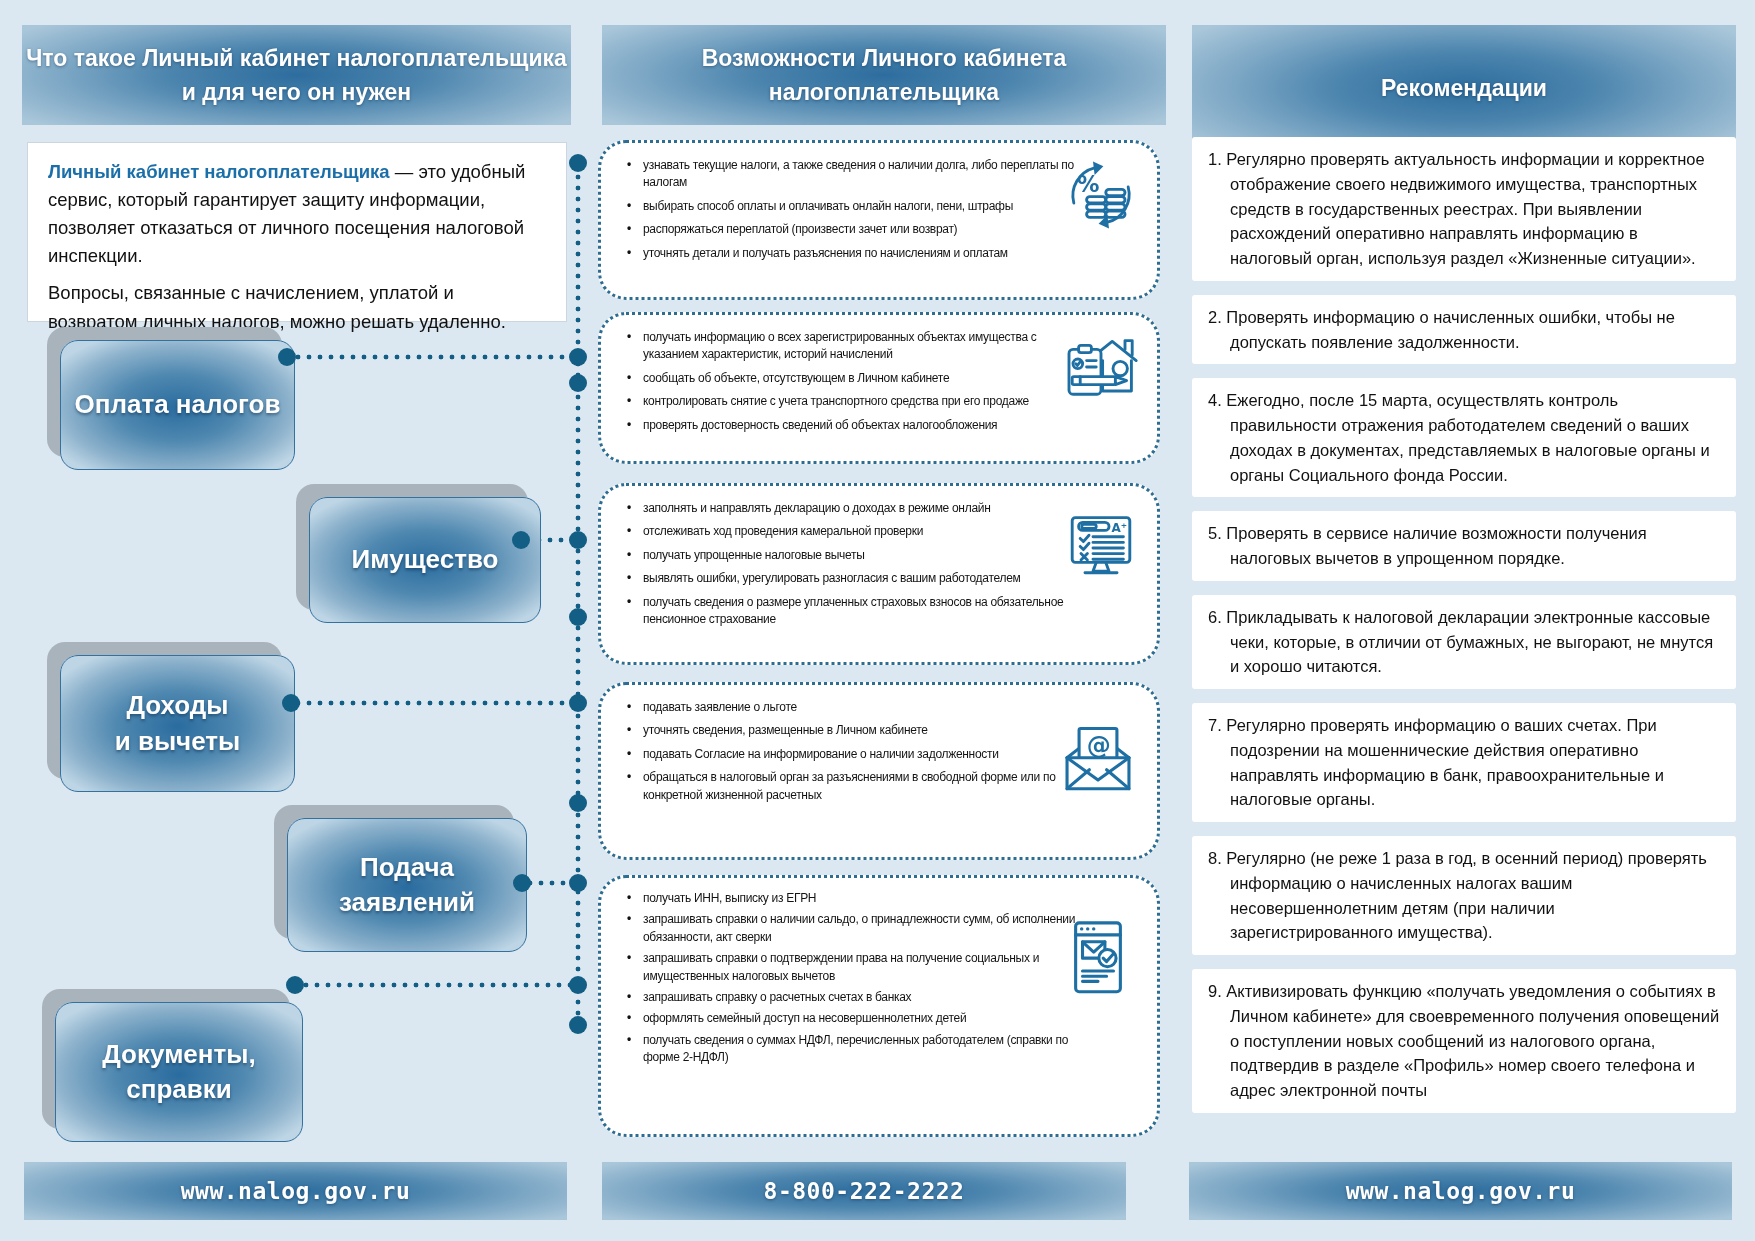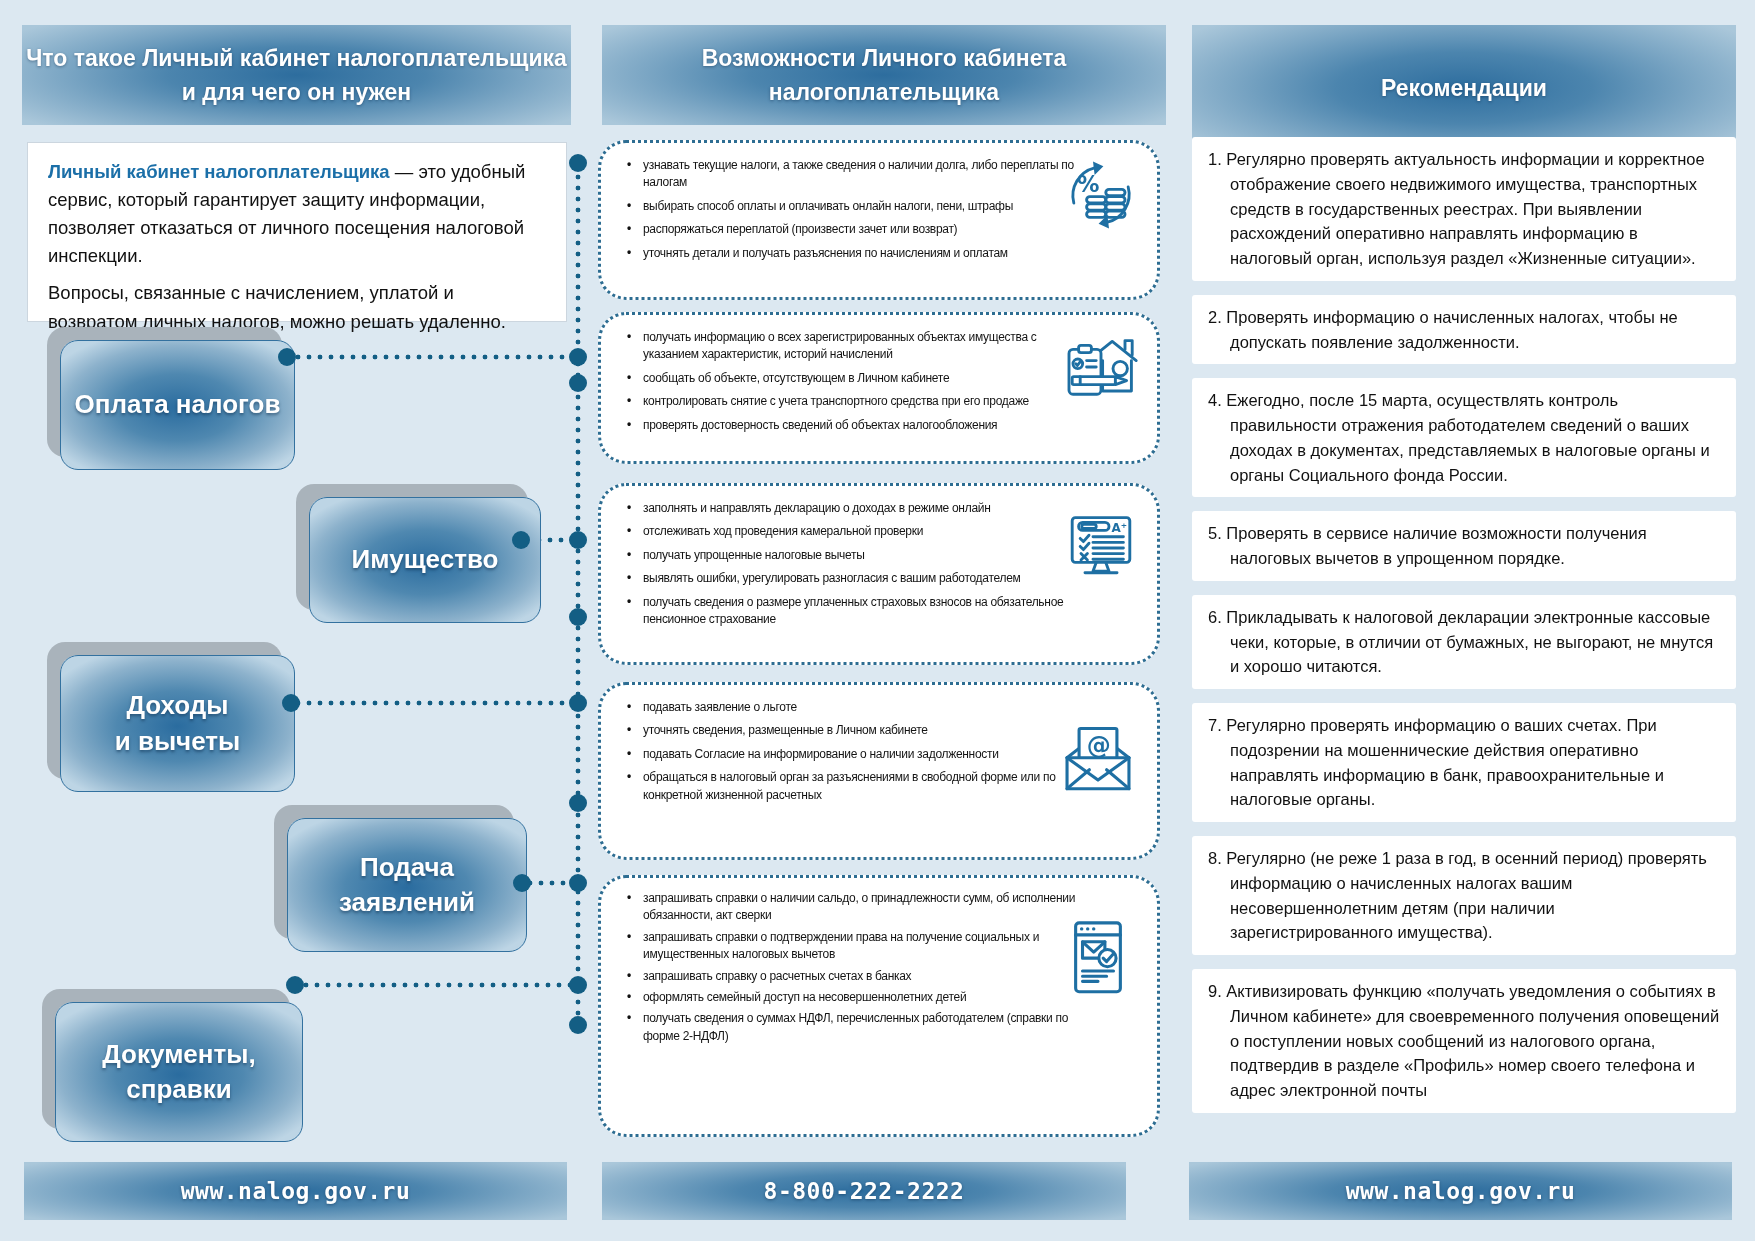--- a/index.html
+++ b/index.html
@@ -224,20 +224,21 @@
         <rect x="14" y="52" width="72" height="36" fill="#fff"></rect>
         <path d="M14 52 L50 78 L86 52"></path>
         <path d="M14 88 L40 66 M86 88 L60 66"></path>
       </svg>
     </span>
   </div>
 
   <div class="feature-box" id="box-5">
     <ul class="box-list">
 
+    <li>получать ИНН, выписку из ЕГРН</li>
         <li>запрашивать справки о наличии сальдо, о принадлежности сумм, об исполнении обязанности, акт сверки</li>
         <li>запрашивать справки о подтверждении права на получение социальных и имущественных налоговых вычетов</li>
         <li>запрашивать справку о расчетных счетах в банках</li>
         <li>оформлять семейный доступ на несовершеннолетних детей</li>
         <li>получать сведения о суммах НДФЛ, перечисленных работодателем (справки по форме 2-НДФЛ)</li>
       </ul>
     <span class="box-icon">
       <svg viewBox="0 0 100 100">
         <rect x="24" y="8" width="52" height="80" rx="4"></rect>
         <path d="M24 22 H76"></path>
@@ -253,21 +254,21 @@
     </span>
   </div>
 
   <div id="cards">
 
       <div class="rec-card">
         <span class="rec-text"><span class="rec-num">1.</span> <span>Регулярно проверять актуальность информации и корректное отображение своего недвижимого имущества, транспортных средств в государственных реестрах. При выявлении расхождений оперативно направлять информацию в налоговый орган, используя раздел «Жизненные ситуации».</span></span>
       </div>
 
       <div class="rec-card">
-        <span class="rec-text"><span class="rec-num">2.</span> <span>Проверять информацию о начисленных налогах, чтобы не допускать появление задолженности.</span></span>
+        <span class="rec-text"><span class="rec-num">2.</span> <span>Проверять информацию о начисленных ошибки, чтобы не допускать появление задолженности.</span></span>
       </div>
 
 
       <div class="rec-card">
         <span class="rec-text"><span class="rec-num">4.</span> <span>Ежегодно, после 15 марта, осуществлять контроль правильности отражения работодателем сведений о ваших доходах в документах, представляемых в налоговые органы и органы Социального фонда России.</span></span>
       </div>
 
       <div class="rec-card">
         <span class="rec-text"><span class="rec-num">5.</span> <span>Проверять в сервисе наличие возможности получения налоговых вычетов в упрощенном порядке.</span></span>
       </div>

